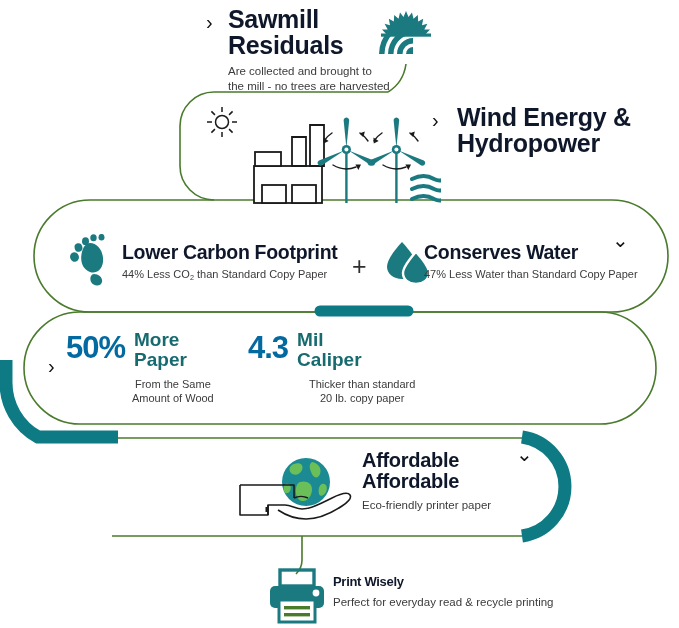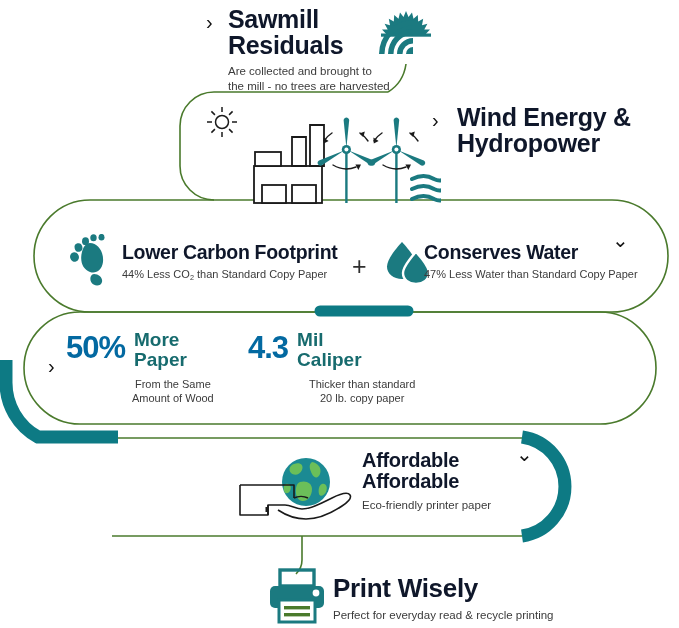--- a/index.html
+++ b/index.html
@@ -53,21 +53,21 @@
 
   
   #n-afford{left:362px;top:450px;}
   #n-afford .h1{font-size:20px;}
   #n-afford .sub{font-size:11.5px;margin-top:6px;}
   #ic-hand{left:238px;top:452px;width:122px;height:76px;}
   #chev-afford{left:516px;top:442px;font-size:20px;}
 
   
   #n-print{left:333px;top:575px;}
-  #n-print .h1{font-size:26px;}
+  #n-print .h1{font-size:13px;}
   #n-print .sub{font-size:11.5px;margin-top:6px;}
   #ic-printer{left:268px;top:568px;width:58px;height:56px;}
 
   sub{font-size:0.66em;vertical-align:-0.22em;}
 </style>
 </head>
 <body>
 
 <div id="stage">
 

